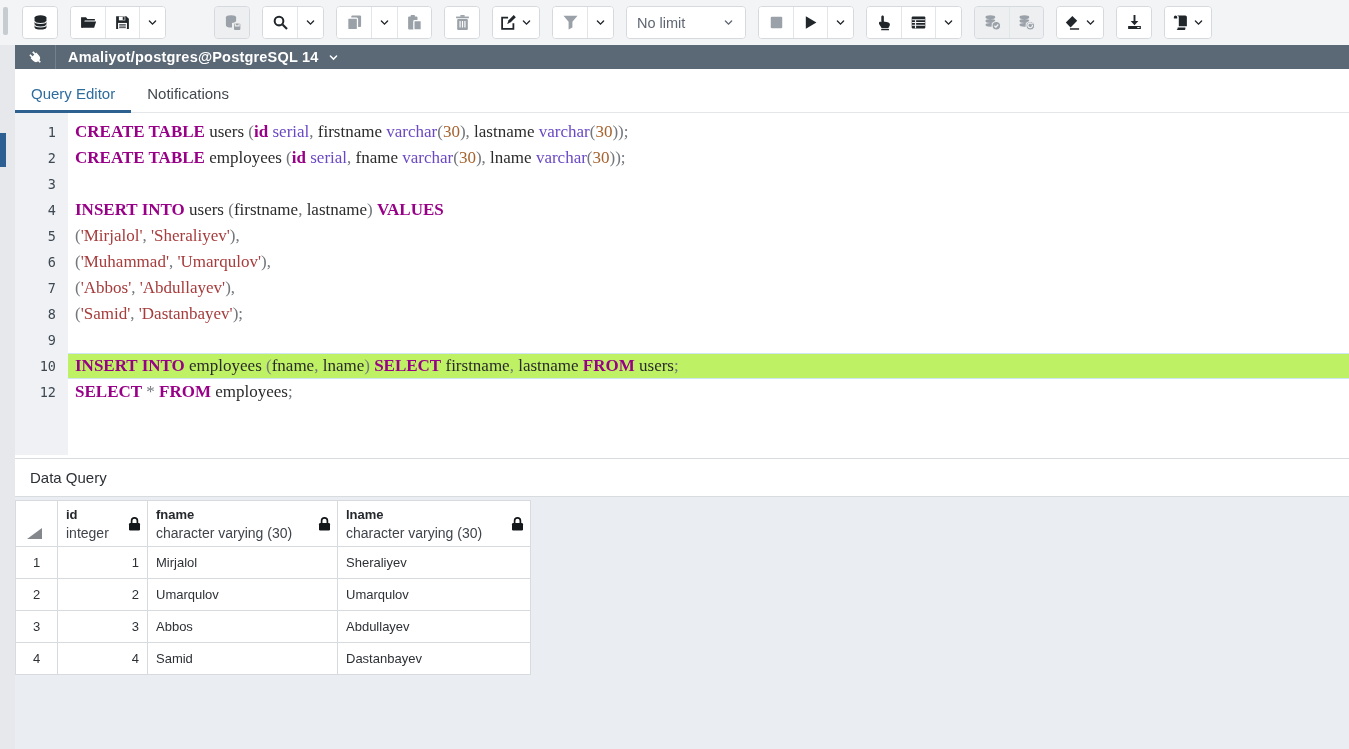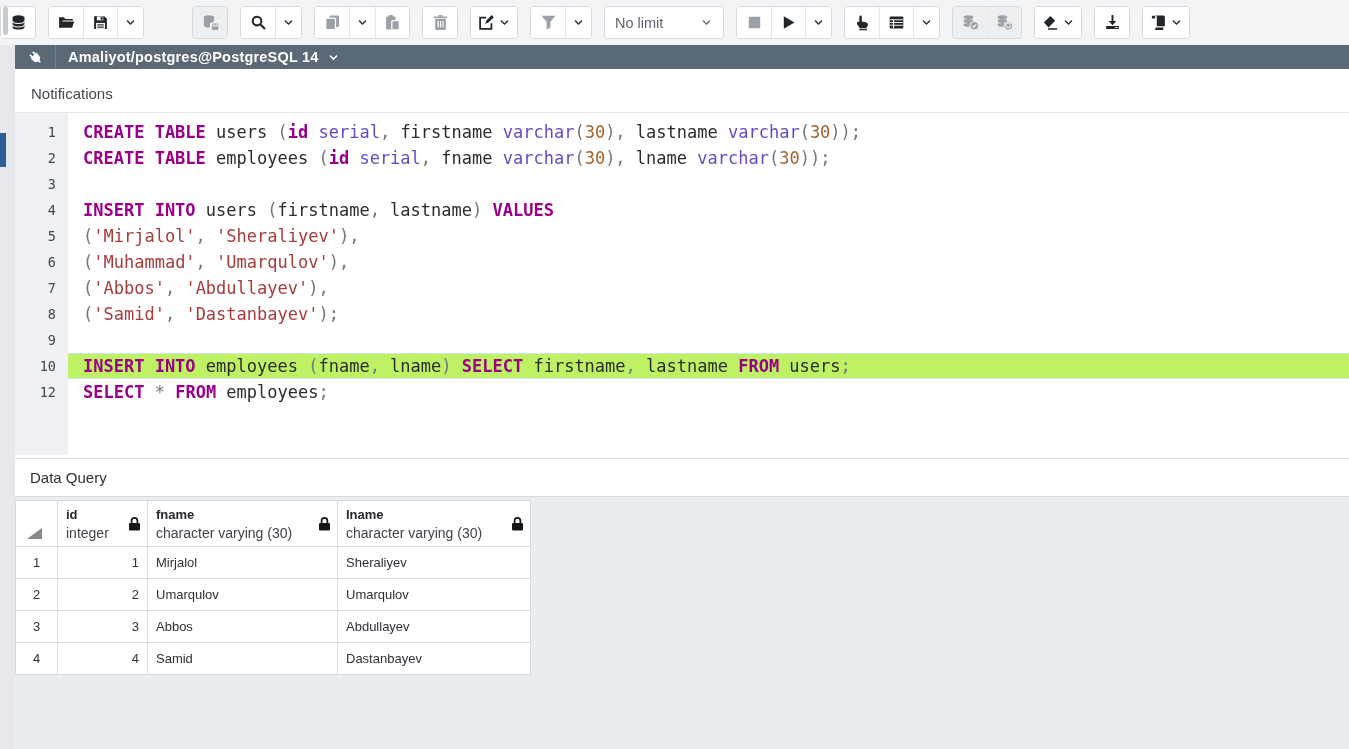--- a/index.html
+++ b/index.html
@@ -1,21 +1,21 @@
 <!DOCTYPE html>
 <html><head>
 <meta charset="utf-8">
 <style>
   html,body{margin:0;padding:0;}
   body{width:1349px;height:749px;position:relative;overflow:hidden;background:#fff;
        font-family:"Liberation Sans",sans-serif;-webkit-font-smoothing:antialiased;}
 
   
   .toolbar{position:absolute;left:0;top:0;width:1349px;height:45px;background:#f3f4f6;
-           display:flex;align-items:center;box-sizing:border-box;}
+           display:flex;align-items:center;padding-left:22px;box-sizing:border-box;}
   .scroll-nub{position:absolute;left:3px;top:7px;width:5px;height:28px;background:#c7ccd1;border-radius:2px;}
   .tgroup{display:flex;background:#fff;border:1px solid #d6dade;border-radius:4px;margin-right:12px;
           height:33px;box-sizing:border-box;overflow:hidden;flex:none;}
   .tgroup.disabled-group{background:#edeff1;}
   .tgroup.disabled-group .tbtn{background:#edeff1;}
   .tbtn{display:flex;align-items:center;justify-content:center;width:34px;height:100%;
         background:#fff;border:none;padding:0;color:#21262b;cursor:pointer;}
   .tbtn.divided{border-left:1px solid #e3e6e9;}
   .tbtn.narrow{width:26px;}
   .tbtn.wide{width:46px;gap:3px;}
@@ -47,21 +47,21 @@
   .tab.active::after{content:"";position:absolute;left:0;right:0;bottom:-1px;height:3px;background:#2c6190;}
 
   
   .editor{position:absolute;left:15px;top:113px;width:1334px;height:345px;background:#fff;
           font-family:"DejaVu Sans Mono",monospace;font-size:17px;}
   .gutter-bg{position:absolute;left:0;top:0;width:53px;height:342px;background:#eff1f4;}
   .ed-lines{position:relative;padding-top:6px;}
   .ed-row{display:flex;height:26px;line-height:26px;}
   .ed-num{width:53px;flex:none;text-align:right;padding-right:12px;box-sizing:border-box;
           color:#3d4852;font-size:13.5px;}
-  .ed-code{flex:1;padding-left:15px;white-space:pre;color:#2b2b2b;position:relative;box-sizing:border-box;}
+  .ed-code{flex:1;padding-left:7px;white-space:pre;color:#2b2b2b;position:relative;box-sizing:border-box;font-family:Liberation Serif, serif;}
   .ed-row.hl .ed-code{background:#bef264;border-top:1px solid #cde4f3;border-bottom:1px solid #cde4f3;
                       line-height:24px;}
   .red-bar{position:absolute;left:0;top:15px;width:812px;height:5px;background:#c23a31;border-radius:3px;}
   .tk-k{color:#990088;font-weight:bold;}
   .tk-b{color:#6a48c4;}
   .tk-n{color:#a5622d;}
   .tk-s{color:#a63c3c;}
   .tk-t{color:#2b2b2b;}
   .tk-p{color:#73777c;}
 
@@ -325,20 +325,23 @@
       </g>
     </svg>
   </div>
   <span class="conn-title">Amaliyot/postgres@PostgreSQL 14</span>
   <svg class="conn-chv" viewBox="0 0 16 16">
       <path d="M4.2 6.2 8 10l3.8-3.8" fill="none" stroke="#fff" stroke-width="1.8" stroke-linecap="round"></path>
     </svg>
 </div>
 
 <div class="tabrow">
+  <div class="tab active">
+    <span>Query Editor</span>
+  </div>
   <div class="tab">
     <span>Notifications</span>
   </div>
 </div>
 
 <div class="editor">
   <div class="gutter-bg"></div>
   <div class="ed-lines">
       <div class="ed-row">
         <div class="ed-num">1</div>

